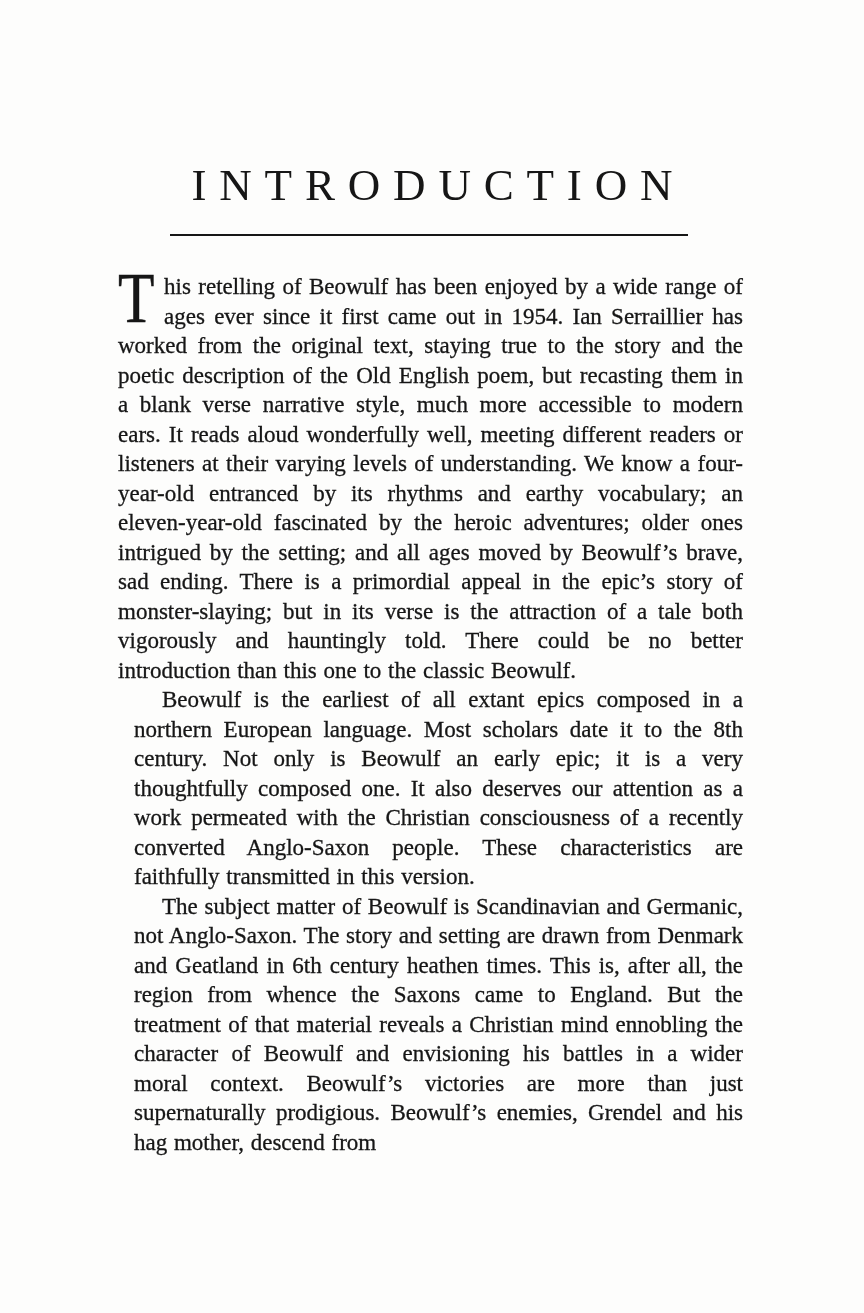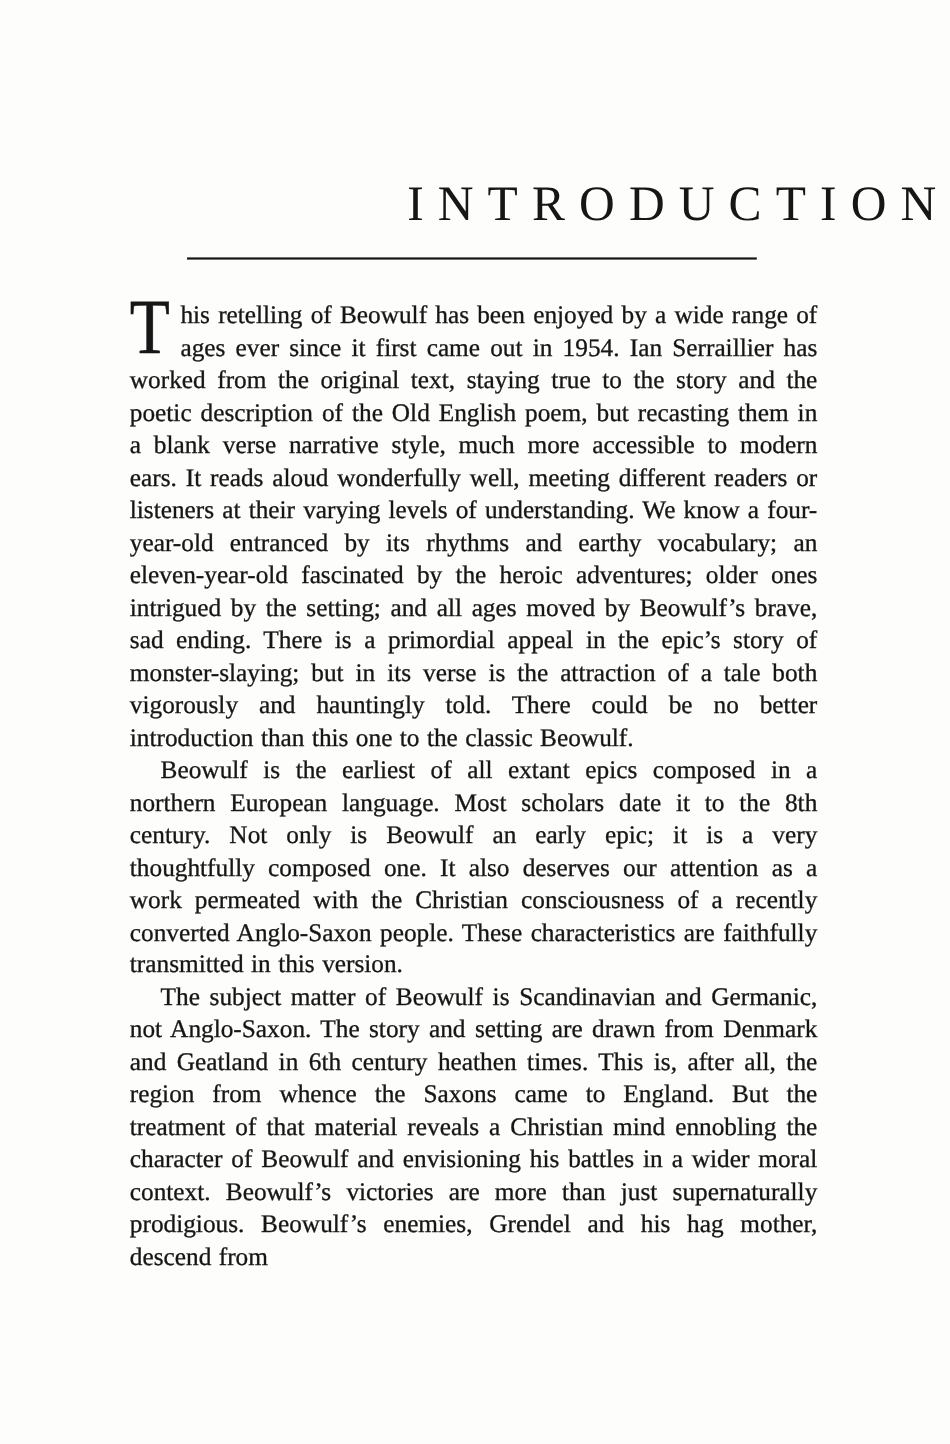--- a/index.html
+++ b/index.html
@@ -15,21 +15,21 @@
     color: var(--ink, #161616);
     font-family: "Liberation Serif", "DejaVu Serif", serif;
     overflow: hidden;
   }
   .title {
     position: absolute;
     top: 163px;
     left: 0;
     width: 864px;
     margin: 0;
-    text-align: right;
+    text-align: center;
     font-size: 45px;
     font-weight: normal;
     line-height: 1;
     letter-spacing: 0.285em;
     text-indent: 0.285em;
     white-space: nowrap;
   }
   .rule {
     position: absolute;
     top: 234px;
@@ -49,20 +49,21 @@
     word-spacing: 1px;
     hyphens: none;
     -webkit-text-stroke: 0.3px currentColor;
   }
   .body-text p {
     margin: 0;
     padding: 0;
   }
   .body-text p.indent {
     text-indent: 28px;
+    margin-left: 16px;
   }
   .dropcap {
     float: left;
     width: 40px;
     font-size: 71px;
     line-height: 52px;
     margin-right: 6px;
     transform: scaleX(0.84);
     transform-origin: 0 50%;
     -webkit-text-stroke: 0.5px currentColor;

